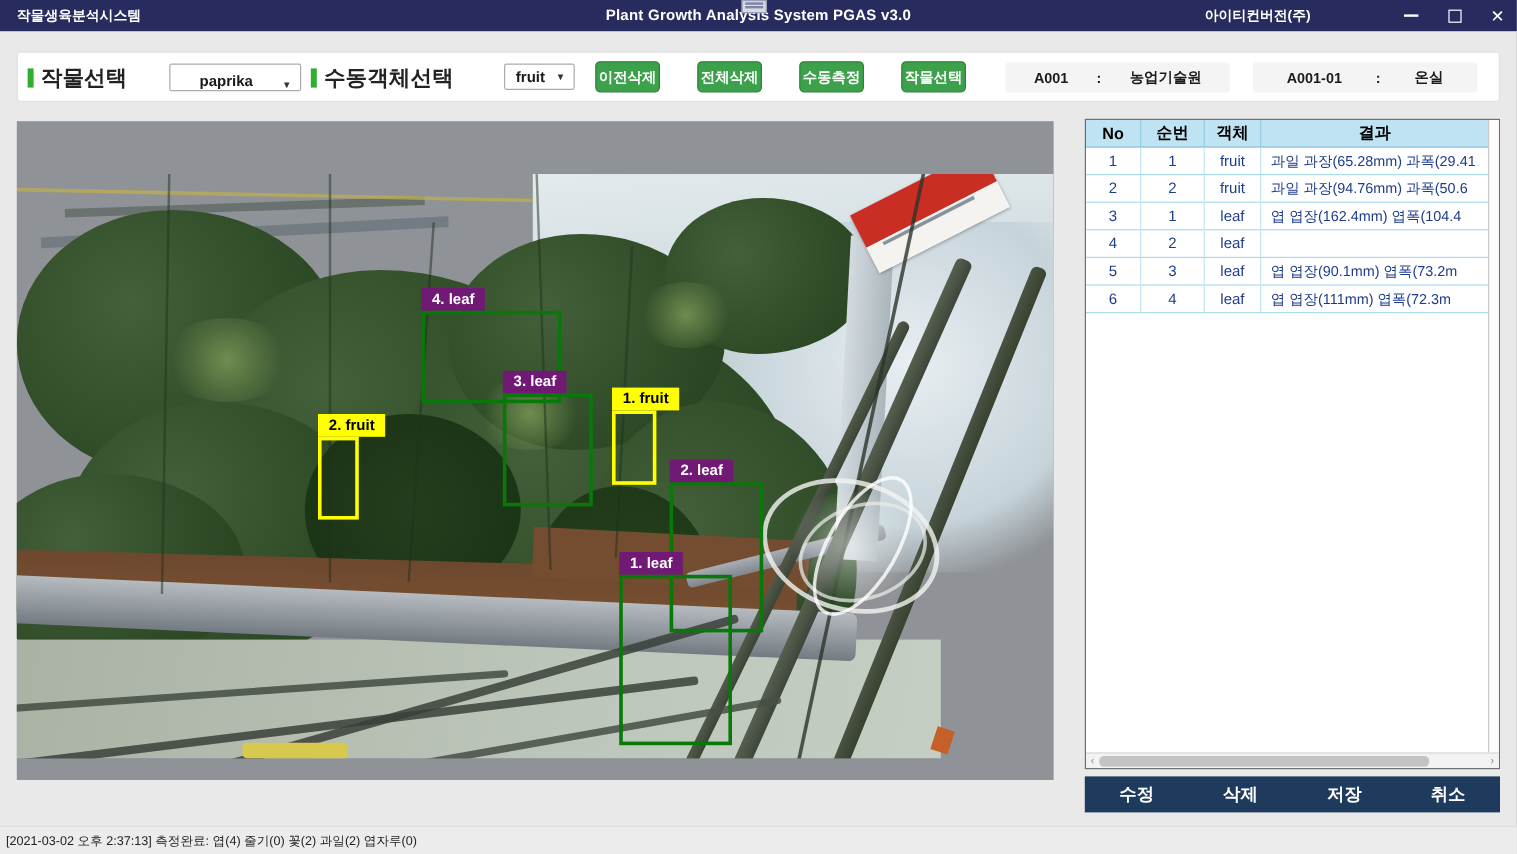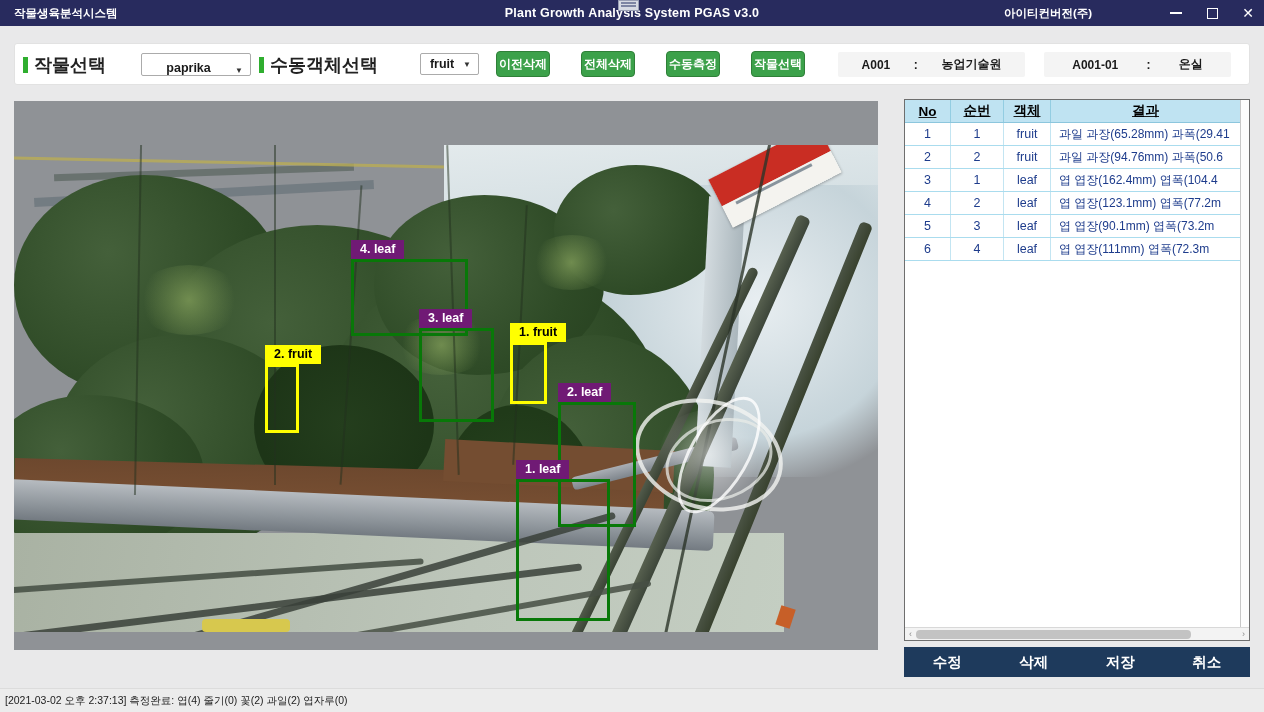--- a/index.html
+++ b/index.html
@@ -99,21 +99,21 @@
   .ann{position:absolute;z-index:5;cursor:pointer;}
   .ann-label{position:absolute;left:0;top:0;height:19px;line-height:19px;padding:0 9px;font-size:12.5px;font-weight:bold;white-space:nowrap;}
   .ann-box{position:absolute;left:0;top:19px;border:3px solid;}
   .ann-leaf .ann-label{background:#701a75;color:#fff;}
   .ann-leaf .ann-box{border-color:#087808;}
   .ann-fruit .ann-label{background:#ffff00;color:#000000;}
   .ann-fruit .ann-box{border-color:#ffff00;}
   
   .table-wrap{position:absolute;left:904px;top:99px;width:346px;height:542px;background:#fff;border:1px solid #6e6e6e;}
   .thead,.tr{display:grid;grid-template-columns:46px 53px 47px 1fr;width:calc(100% - 9px);}
-  .thead{height:23px;background:#bfe3f2;border-bottom:1px solid #8cc6dd;text-decoration:underline;}
+  .thead{height:23px;background:#bfe3f2;border-bottom:1px solid #8cc6dd;}
   .th{display:flex;align-items:center;justify-content:center;font-size:13.5px;font-weight:bold;color:#000;border-right:1px solid #93cde2;}
   .th:last-child{border-right:none;}
   .tr{height:23px;border-bottom:1px solid #aadcee;cursor:pointer;}
   .td{display:flex;align-items:center;justify-content:center;font-size:12.5px;color:#1e3c8c;border-right:1px solid #c3e5f2;overflow:hidden;white-space:nowrap;}
   .td.c3{justify-content:flex-start;padding-left:8px;border-right:none;font-size:12px;}
   .vstrip{position:absolute;right:0;top:0;bottom:13px;width:9px;background:#fdfdfd;border-left:1px solid #c8c8c8;cursor:pointer;}
   .hscroll{position:absolute;left:0;right:0;bottom:0;height:13px;background:#f3f3f3;border-top:1px solid #d8d8d8;cursor:pointer;}
   .hs-arrow{position:absolute;top:0;width:11px;height:12px;display:flex;align-items:center;justify-content:center;font-size:9px;color:#8a8a8a;}
   .hs-left{left:0;} .hs-right{right:0;}
   .hs-thumb{position:absolute;left:11px;top:2px;width:275px;height:9px;background:#c3c3c3;border-radius:4px;}
@@ -282,21 +282,20 @@
       <div class="tr">
         <div class="td c0">3</div>
         <div class="td c1">1</div>
         <div class="td c2">leaf</div>
         <div class="td c3">엽 엽장(162.4mm) 엽폭(104.4</div>
       </div>
       <div class="tr">
         <div class="td c0">4</div>
         <div class="td c1">2</div>
         <div class="td c2">leaf</div>
-        <div class="td c3">엽 엽장(123.1mm) 엽폭(77.2m</div>
       </div>
       <div class="tr">
         <div class="td c0">5</div>
         <div class="td c1">3</div>
         <div class="td c2">leaf</div>
         <div class="td c3">엽 엽장(90.1mm) 엽폭(73.2m</div>
       </div>
       <div class="tr">
         <div class="td c0">6</div>
         <div class="td c1">4</div>

